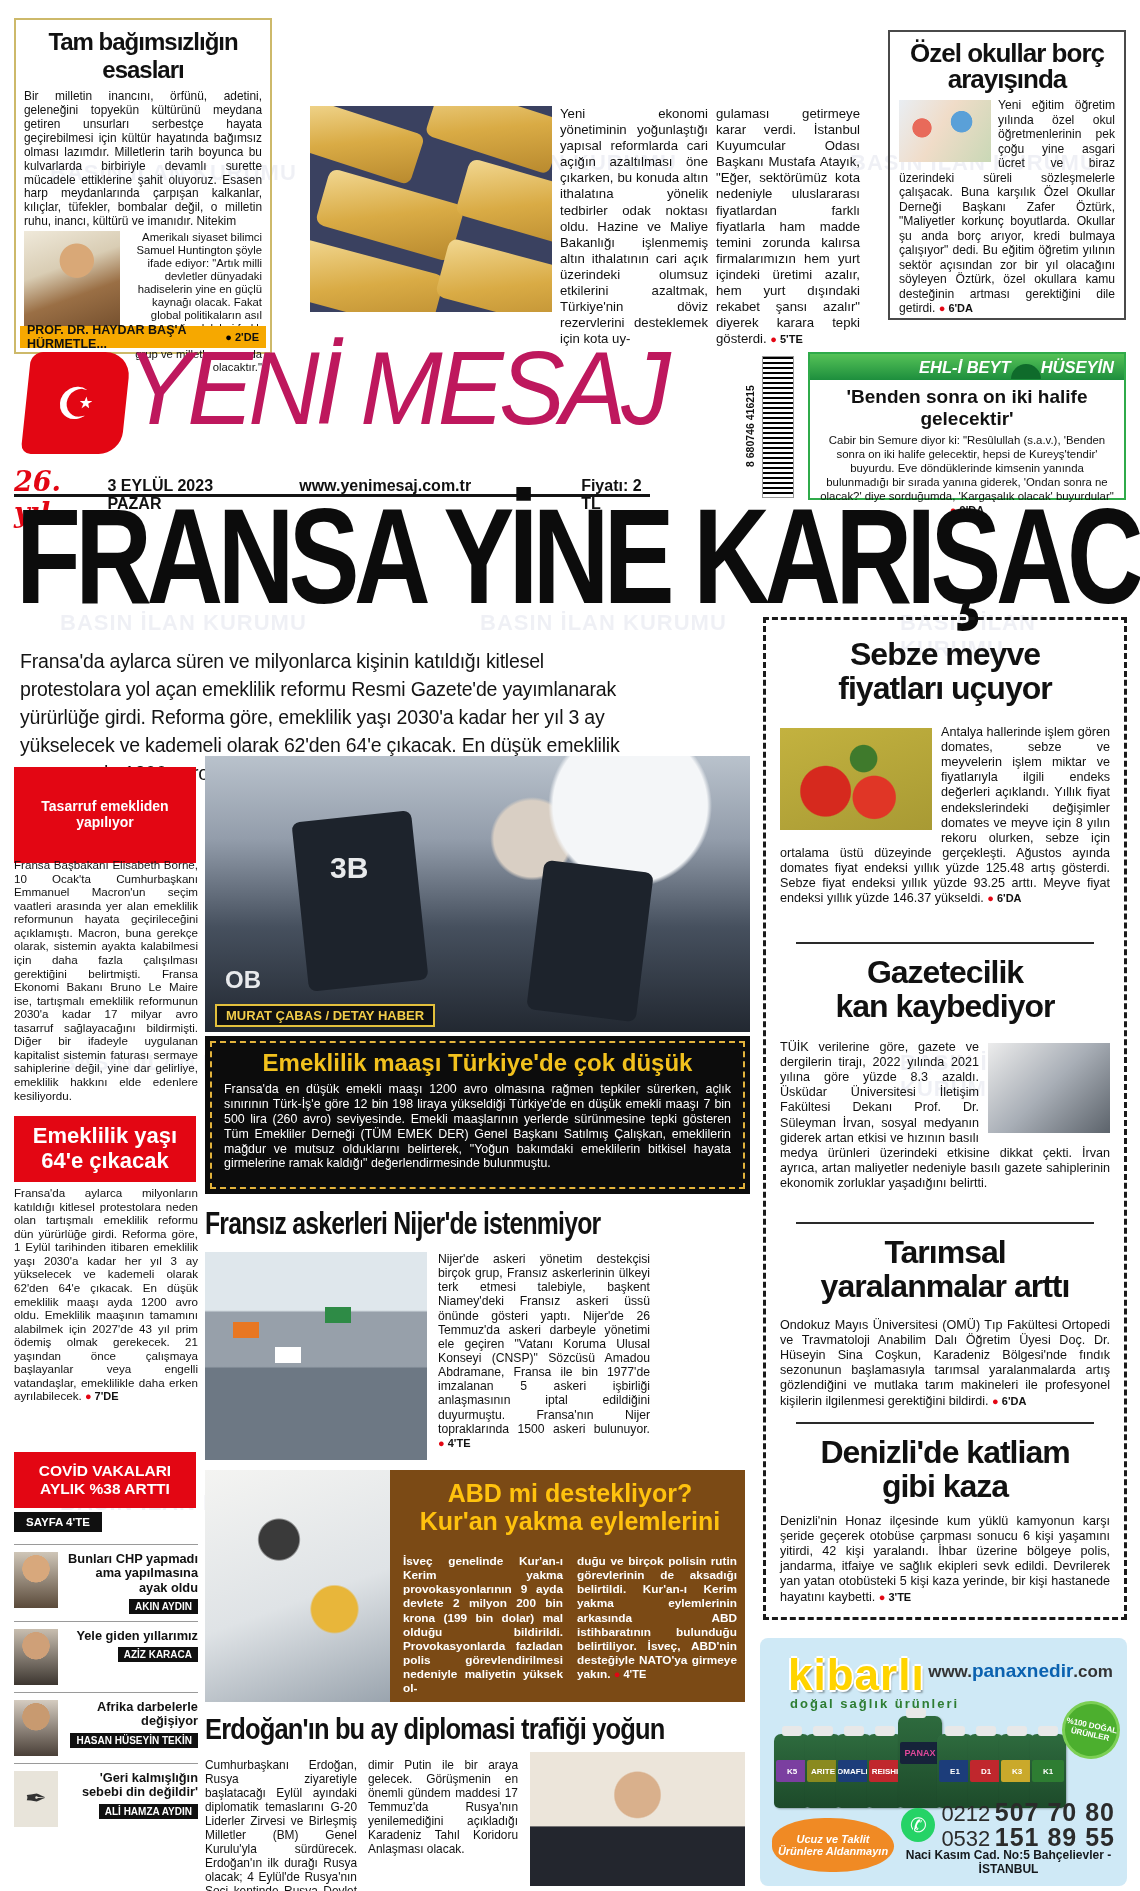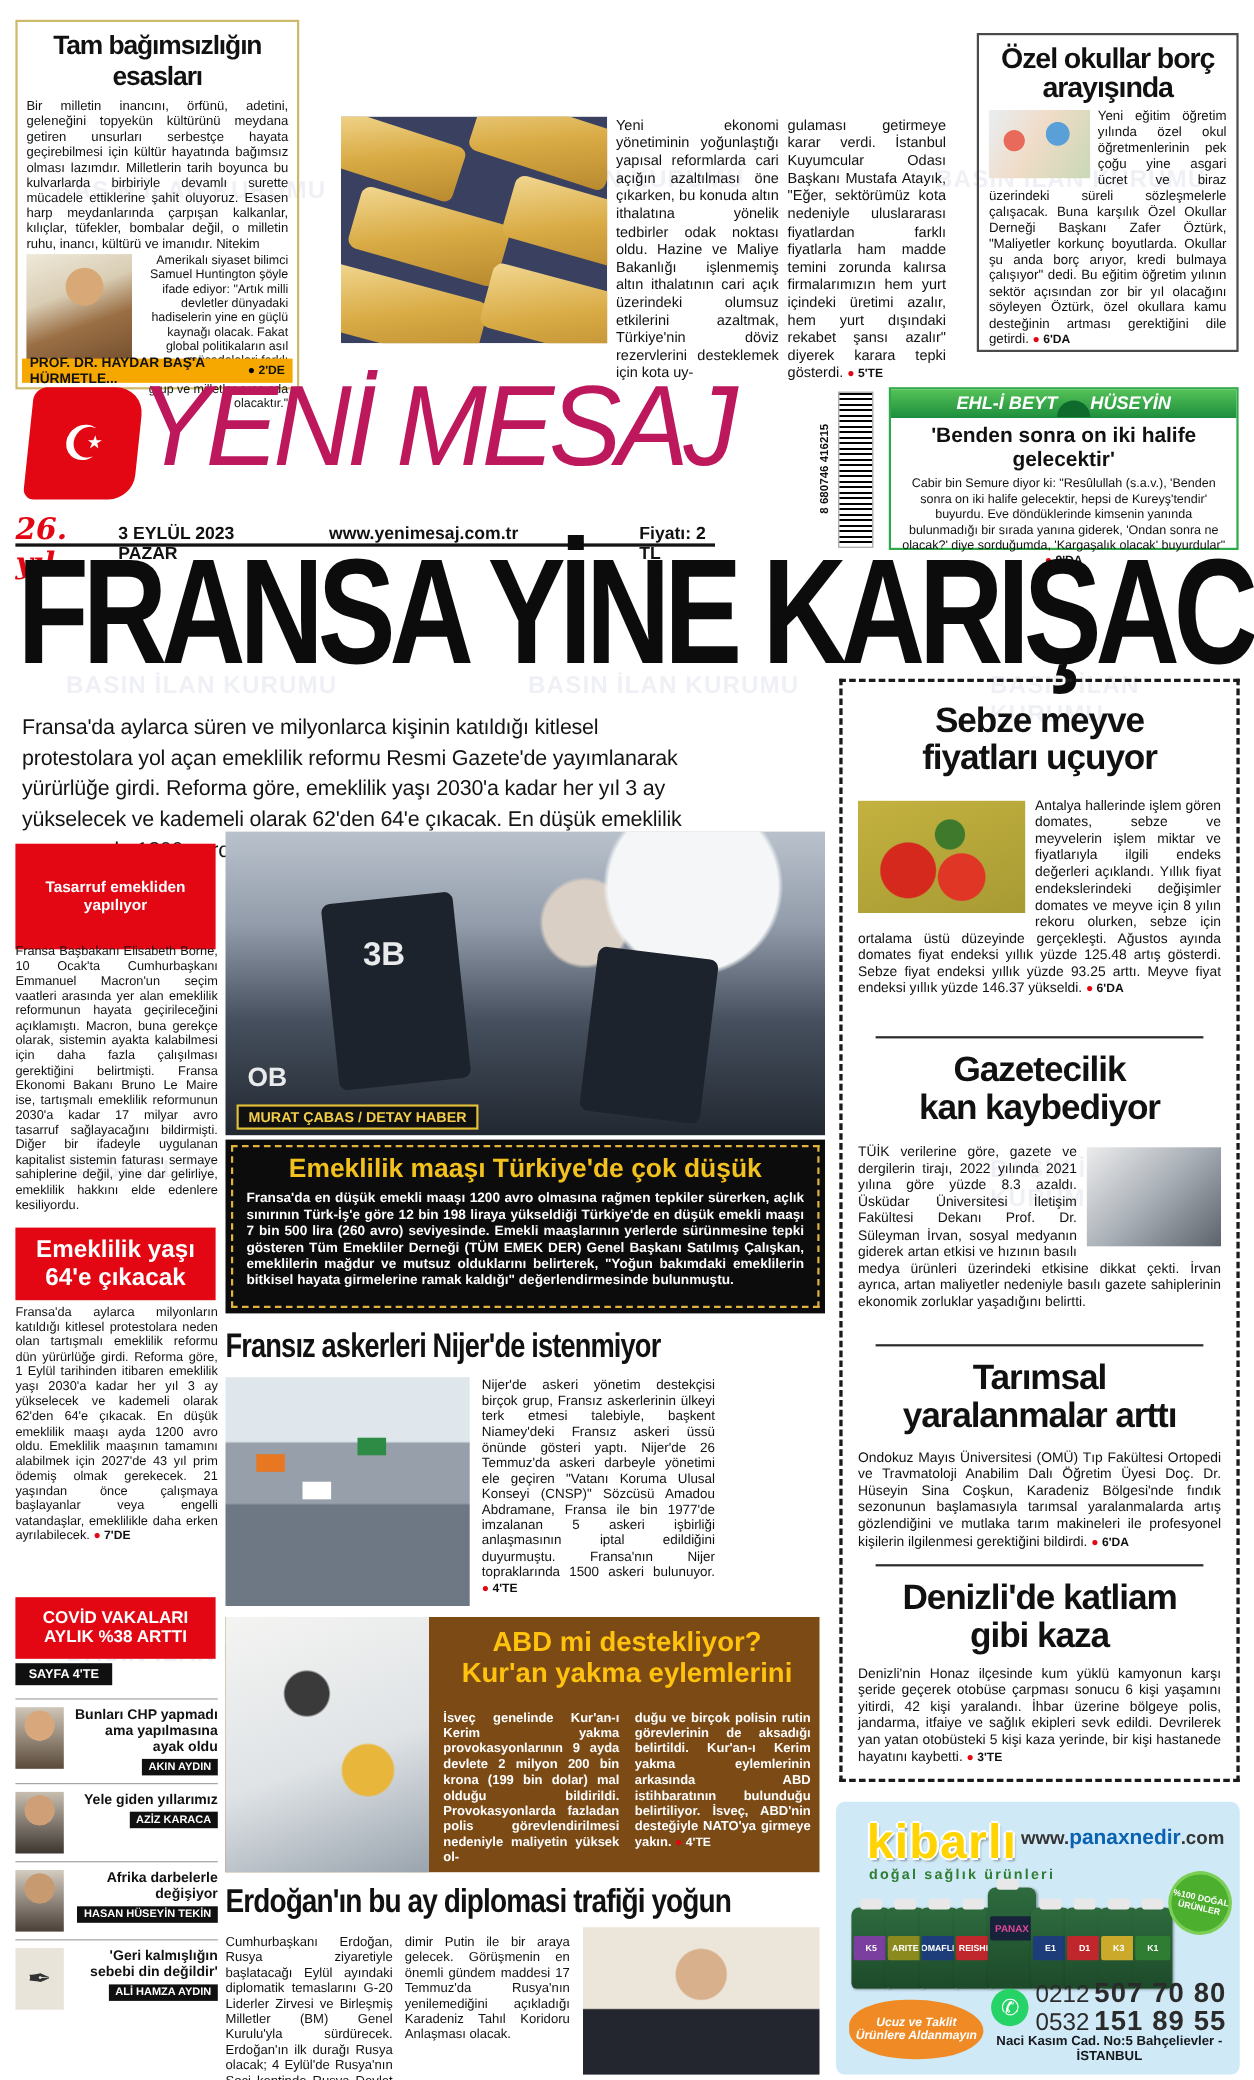--- a/index.html
+++ b/index.html
@@ -42,21 +42,21 @@
         transform:skewX(-6deg);display:flex;align-items:center;justify-content:center;color:#fff;font-size:44px;}
   .logo{left:126px;top:336px;font-size:104px;font-style:italic;font-weight:400;color:#be185d;letter-spacing:-5px;line-height:1;}
   .daterow{left:14px;top:466px;width:636px;height:28px;border-bottom:3px solid #141414;
            display:flex;align-items:baseline;}
   .yr{font-family:"DejaVu Serif",serif;font-style:italic;font-weight:bold;font-size:27px;color:#e30613;margin-right:18px;}
   .drit{font-weight:bold;font-size:16px;}
   .barcode{left:762px;top:356px;width:30px;height:140px;background:repeating-linear-gradient(to bottom,#000 0 2px,#fff 2px 5px);border:1px solid #999;}
   .bcnum{left:744px;top:356px;width:14px;height:140px;font-size:10.5px;font-weight:bold;writing-mode:vertical-rl;transform:rotate(180deg);text-align:center;}
   .ehl{left:808px;top:352px;width:318px;height:148px;border:2px solid #2faa4a;box-sizing:border-box;}
   .ehlhead{height:26px;background:linear-gradient(#55c257,#1d8e3d);color:#fff;font-weight:bold;font-style:italic;
-           font-size:16.5px;display:flex;align-items:center;justify-content:center;padding:0 10px;}
+           font-size:16.5px;display:flex;align-items:center;justify-content:flex-end;padding:0 10px;}
   .dome{width:30px;height:15px;background:#0f6b2b;border-radius:15px 15px 0 0;margin-top:8px;}
   .ehltitle{font-size:19px;font-weight:bold;text-align:center;margin:6px 4px 4px;}
   .ehlbody{font-size:11.4px;line-height:1.22;text-align:center;padding:0 10px;}
   
   .mainhead{left:16px;top:492px;font-size:136px;font-weight:900;letter-spacing:-7px;color:#0c0c0c;line-height:.95;}
   .intro{left:20px;top:648px;width:622px;font-size:19.5px;line-height:1.43;letter-spacing:-.2px;color:#141414;}
   
   .redbox{left:14px;width:182px;background:#e30613;color:#fff;font-weight:bold;text-align:center;
           display:flex;align-items:center;justify-content:center;box-sizing:border-box;padding:4px;}
   .lbody{left:14px;width:184px;font-size:11.6px;line-height:1.17;}
@@ -76,21 +76,21 @@
      radial-gradient(circle at 78% 18%,#f4f6f8 0 16%,transparent 17%),
      radial-gradient(circle at 60% 30%,#d9cfc4 0 10%,transparent 11%),
      linear-gradient(180deg,#b9c2cc 0%,#939dab 30%,#46505e 62%,#222831 100%);}
   .vest{position:absolute;background:#1d232c;border-radius:8px;}
   .vestlabel{position:absolute;color:#e8eaec;font-weight:bold;font-size:30px;}
   .caption{left:215px;top:1004px;background:#101010;border:2px solid #e3c03c;color:#f2cd4a;
            font-weight:bold;font-size:13px;padding:2px 9px;}
   .blackbox{left:205px;top:1036px;width:545px;height:158px;background:#0c0c0c;box-sizing:border-box;padding:5px;}
   .bbinner{border:2px dashed #e2b33c;height:100%;box-sizing:border-box;padding:4px 12px;}
   .bbtitle{color:#f2c11d;font-weight:bold;font-size:24px;text-align:center;margin:2px 0 5px;}
-  .bbbody{color:#fff;font-weight:bold;font-size:12.4px;line-height:1.2;}
+  .bbbody{color:#fff;font-weight:normal;font-size:12.4px;line-height:1.2;}
   .nigerhead{left:205px;top:1206px;font-size:31px;font-weight:800;letter-spacing:-1px;}
   .nigerphoto{left:205px;top:1252px;width:222px;height:208px;background:
      linear-gradient(180deg,#dfe7ec 0 28%,#97a0aa 29% 55%,#6d7884 56% 100%);}
   .flagspot{position:absolute;width:26px;height:16px;}
   .nigerbody{left:438px;top:1252px;width:212px;font-size:12.2px;line-height:1.16;}
   .quran{left:205px;top:1470px;width:540px;height:232px;background:#7b4a15;}
   .qphoto{position:absolute;left:0;top:0;width:185px;height:232px;background:
      radial-gradient(circle at 40% 30%,#3a3a3a 0 10%,transparent 11%),
      radial-gradient(circle at 70% 60%,#e8b63a 0 12%,transparent 13%),
      linear-gradient(160deg,#f4f4f2 0%,#dfe3e6 55%,#9aa4ae 100%);}

